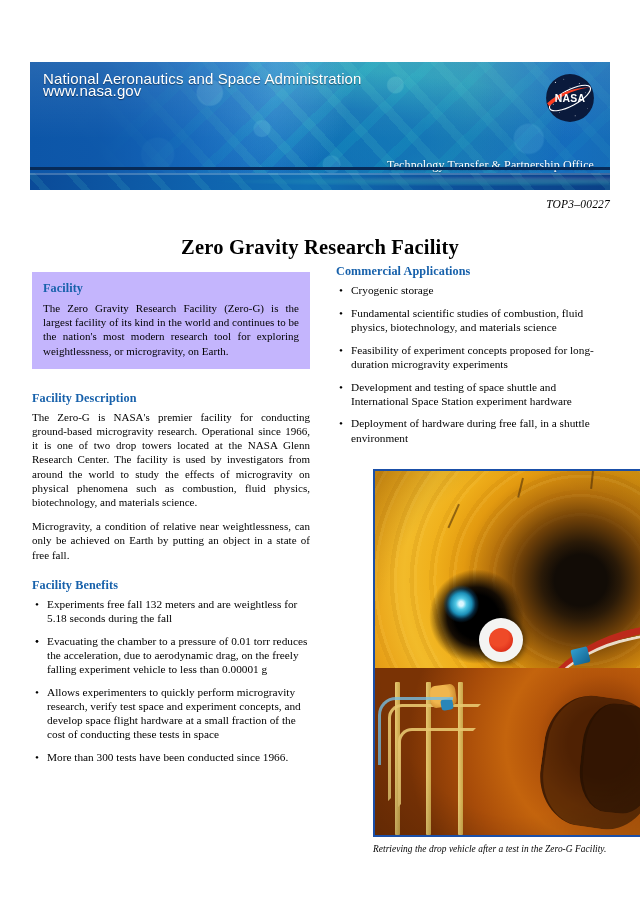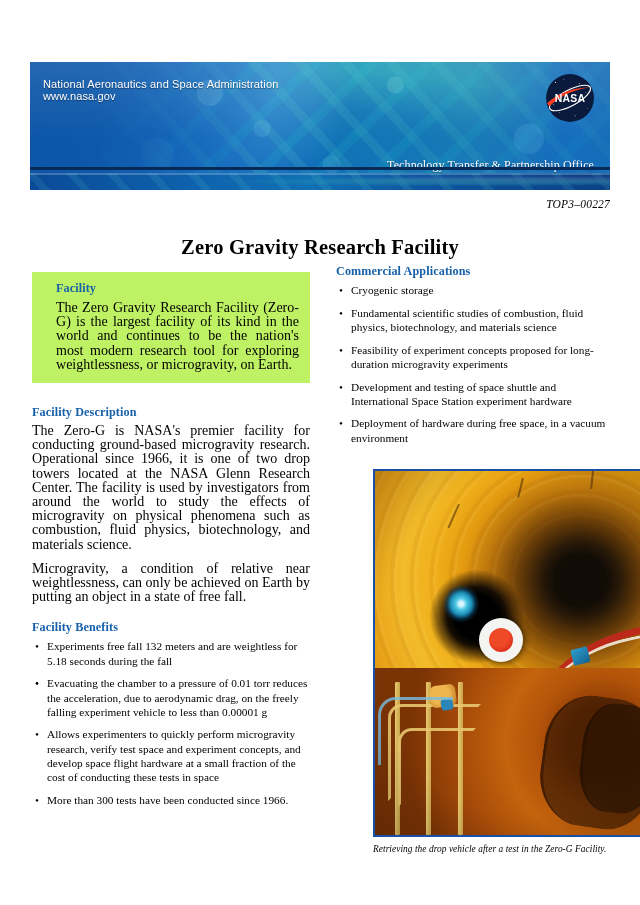--- a/index.html
+++ b/index.html
@@ -74,24 +74,24 @@
   }
   .banner-sheen {
     position: absolute;
     left: 0; right: 0; top: 0; height: 60%;
     background: linear-gradient(180deg, rgba(255,255,255,.10), rgba(255,255,255,0));
   }
 
   #agency-lines {
     position: absolute;
     left: 13px;
-    top: 17px;
+    top: 11px;
     color: #ffffff;
     font-family: "Liberation Sans", sans-serif;
-    font-size: 11px;
+    font-size: 15px;
     line-height: 11.5px;
     letter-spacing: .15px;
     text-shadow: 0 1px 1px rgba(0,0,0,.45);
   }
   #wordmark {
     position: absolute;
     left: 0; right: 0;
     top: 37px;
     text-align: center;
     color: #ffffff;
@@ -188,32 +188,32 @@
   }
 
   .sec-head {
     color: #1761ab;
     font-weight: bold;
     font-size: 12.2px;
     letter-spacing: .1px;
     margin: 0 0 4px 0;
   }
   .body-text {
-    font-size: 14px;
+    font-size: 11px;
     line-height: 14.2px;
     text-align: justify;
     margin: 0 0 10px 0;
     letter-spacing: .02px;
   }
   .body-text:last-child { margin-bottom: 16px; }
 
   
   #facility-box {
-    background: #bef264;
-    padding: 9px 11px 11px 24px;
+    background: #c4b5fd;
+    padding: 9px 11px 11px 11px;
     margin-bottom: 22px;
   }
   #facility-box .sec-head { margin-bottom: 5px; }
   #facility-box .body-text { margin-bottom: 0; }
 
   
   ul.bullets {
     list-style: none;
     margin: 0;
     padding: 0;
@@ -530,21 +530,21 @@
 </div>
 
 <div id="col-right">
   <div>
     <div class="sec-head">Commercial Applications</div>
     <ul class="bullets" id="applications-list">
         <li><span class="bullet-dot">•</span><span>Cryogenic storage</span></li>
         <li><span class="bullet-dot">•</span><span>Fundamental scientific studies of combustion, fluid physics, biotechnology, and materials science</span></li>
         <li><span class="bullet-dot">•</span><span>Feasibility of experiment concepts proposed for long-duration microgravity experiments</span></li>
         <li><span class="bullet-dot">•</span><span>Development and testing of space shuttle and International Space Station experiment hardware</span></li>
-        <li><span class="bullet-dot">•</span><span>Deployment of hardware during free space, in a vacuum environment</span></li>
+        <li><span class="bullet-dot">•</span><span>Deployment of hardware during free fall, in a shuttle environment</span></li>
       </ul>
   </div>
 </div>
 
 <figure id="photo-figure">
   <div id="photo-frame">
     <div class="ph ph-base"></div>
     <div class="ph ph-rings"></div>
 
     <div class="ph-strut" style="left:30%; top:9%; transform:rotate(24deg);"></div>

